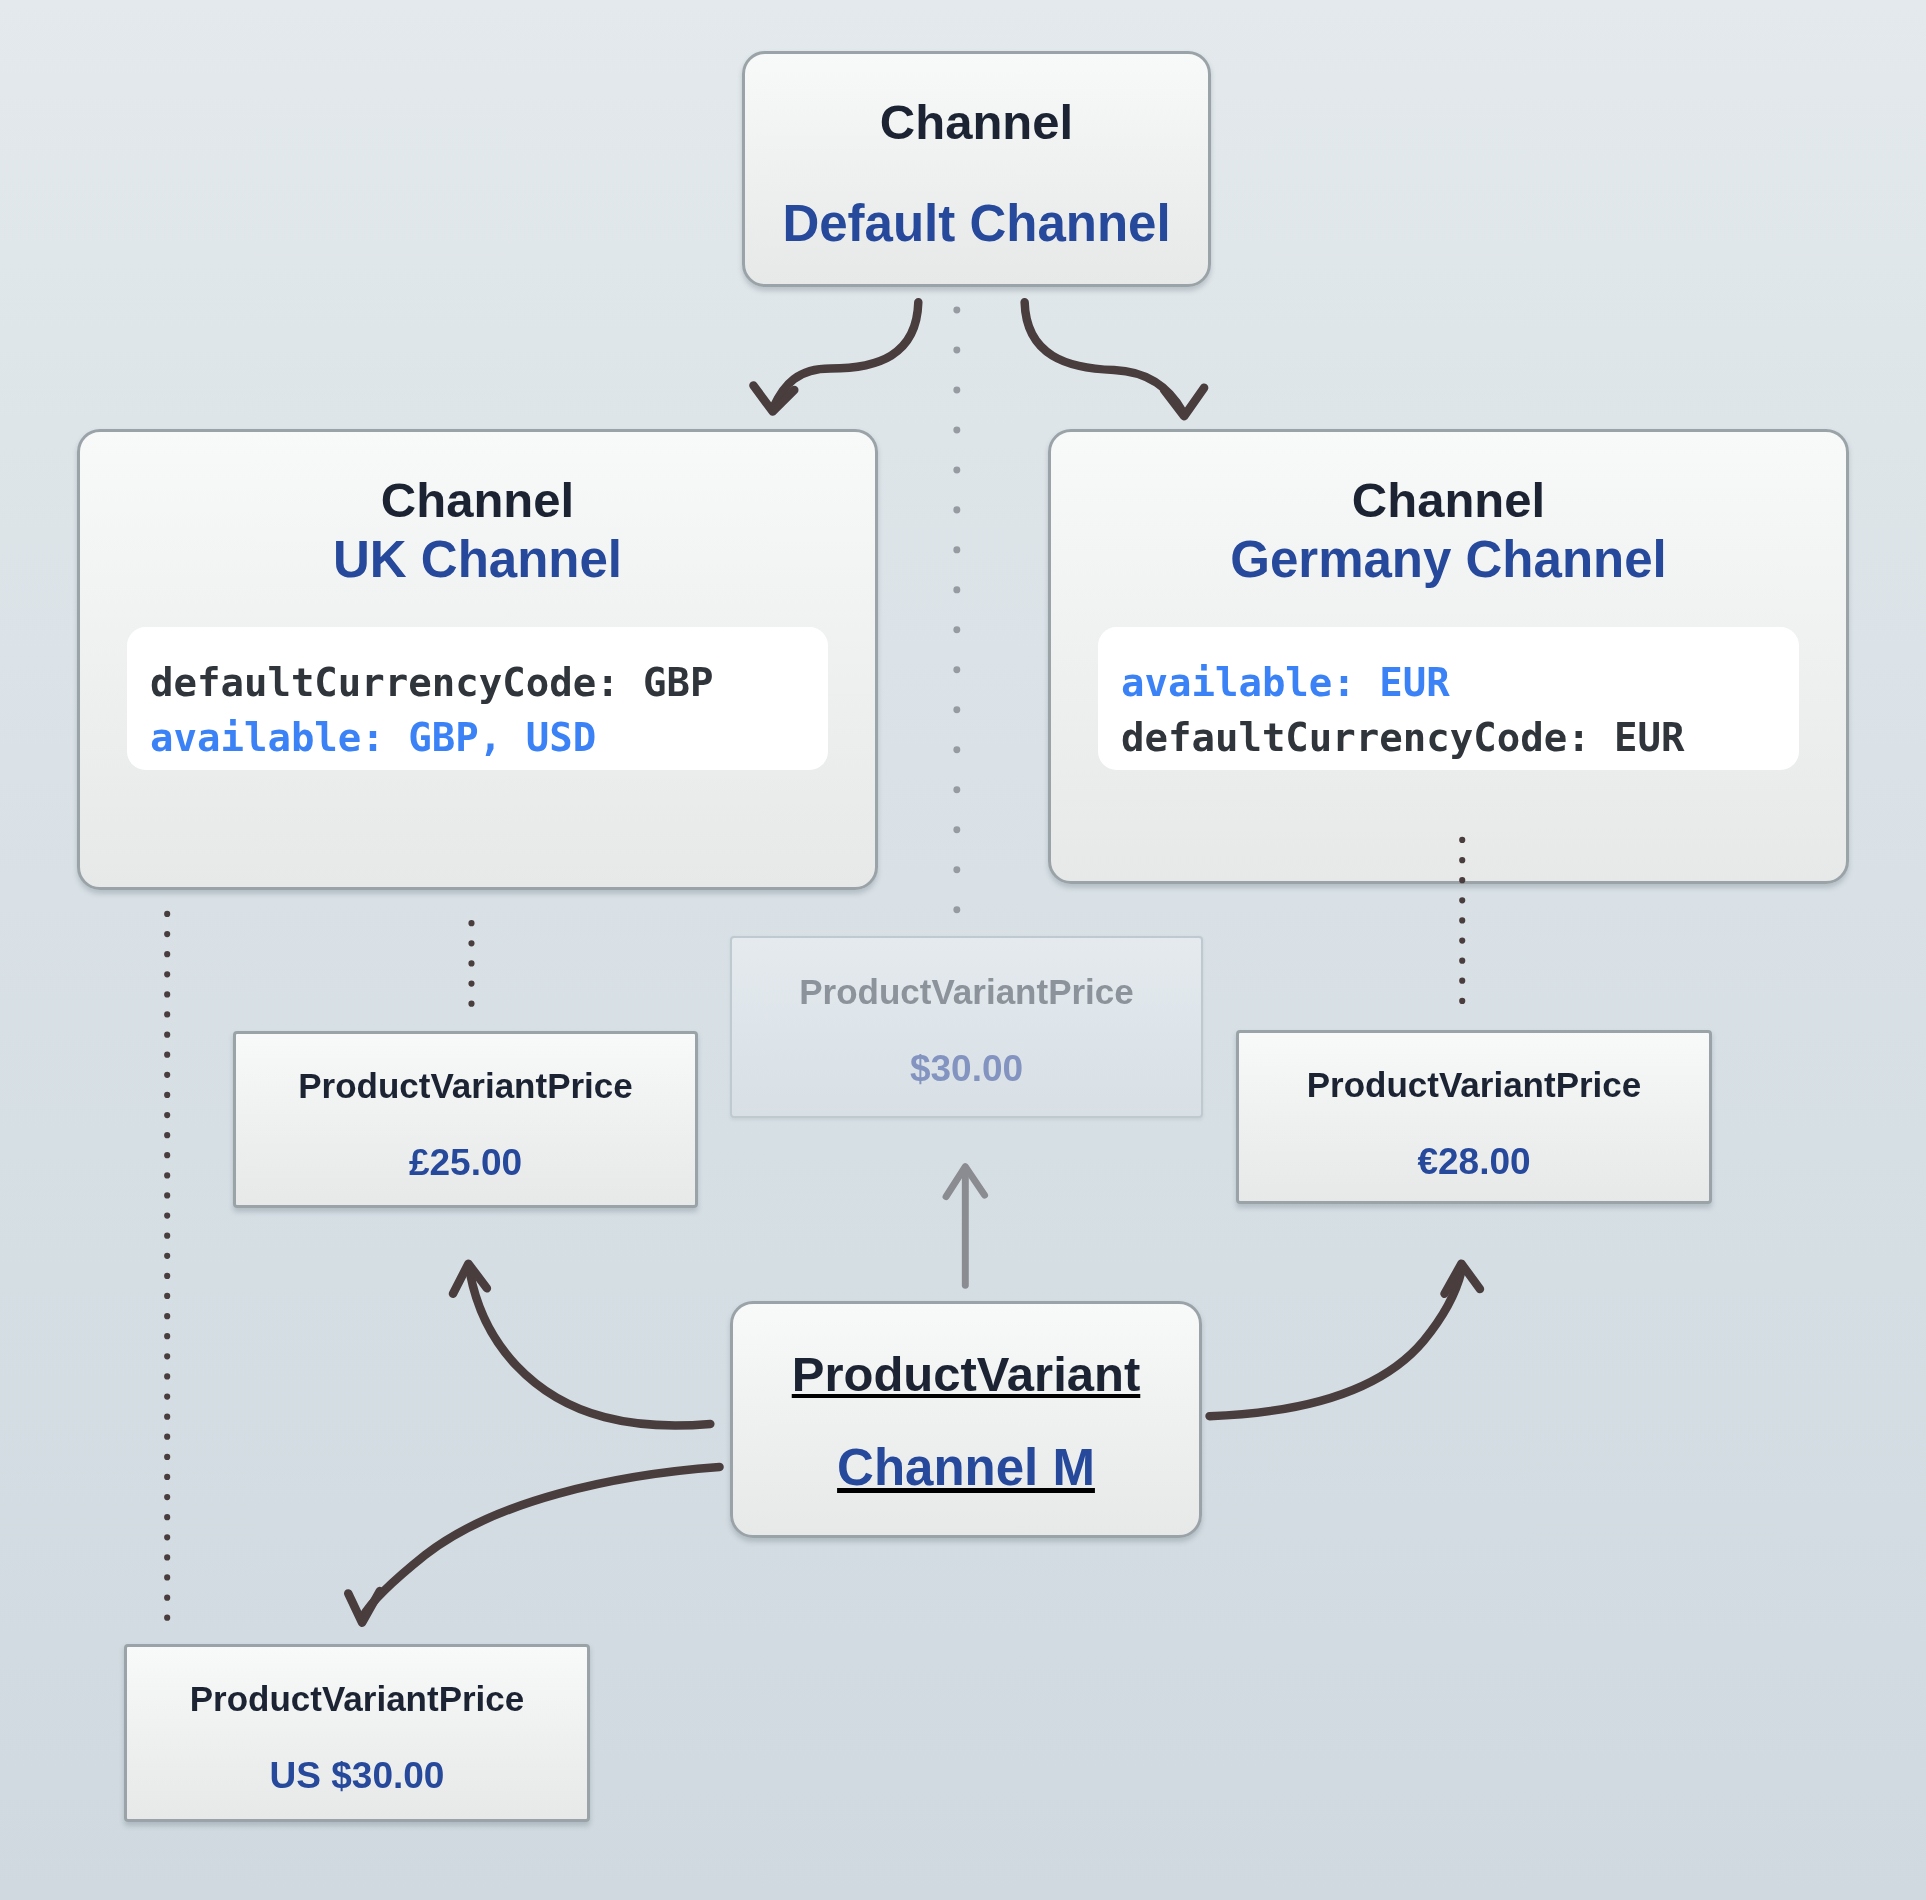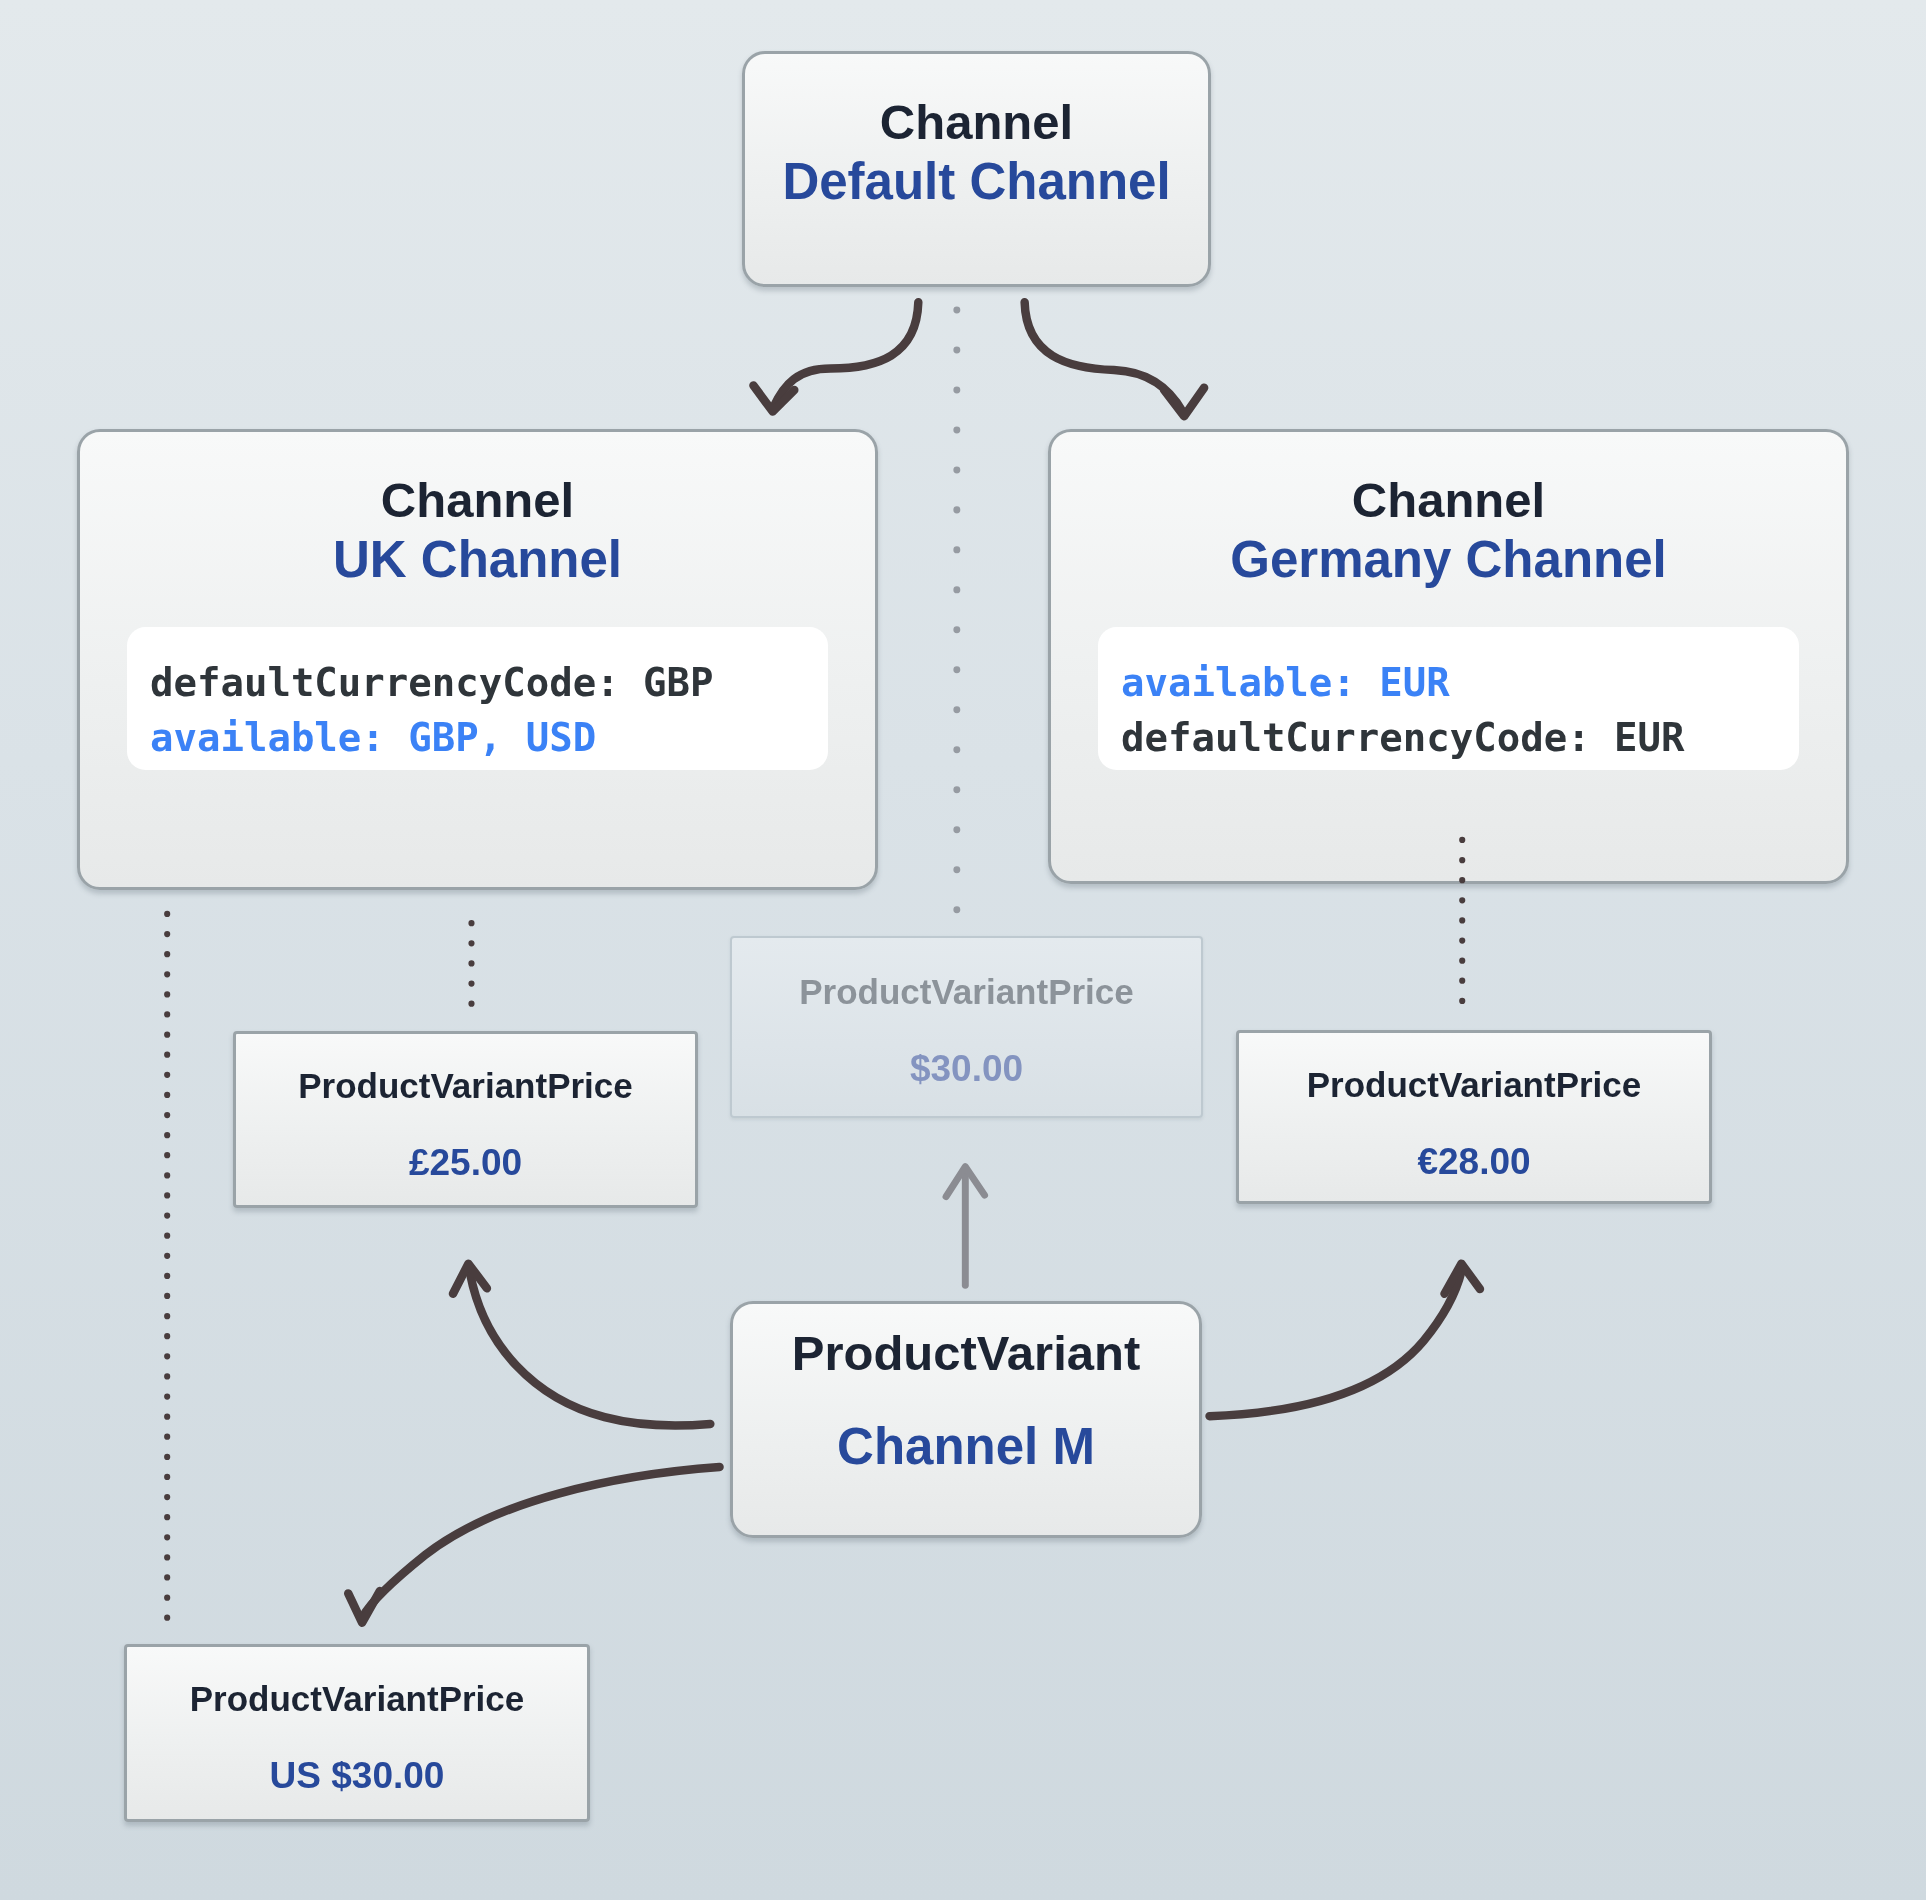--- a/index.html
+++ b/index.html
@@ -24,23 +24,23 @@
   .node .name,.node .value{font-weight:700;color:#27499b;}
 
   .big .type{font-size:49px;line-height:59px;}
   .big .name{font-size:51px;line-height:59px;}
 
   .small{border-radius:4px;}
   .small .type{font-size:35px;line-height:40px;color:#1c2433;}
   .small .value{font-size:37px;line-height:40px;}
 
   
-  .n-default{padding-top:39px;}  .n-default .name{}
+  .n-default{padding-top:39px;}  .n-default .name{margin-top:42px;}
   .n-channel{padding-top:39px;}  .n-channel .name{}
-  .n-variant{padding-top:20px;}  .n-variant .name{margin-top:34px;}
+  .n-variant{padding-top:41px;text-decoration:underline;}  .n-variant .name{margin-top:34px;}
   .small{padding-top:32px;}      .small .value{margin-top:37px;}
 
   .pill{
     margin-top:38px;width:701px;height:143px;box-sizing:border-box;
     background:#ffffff;border-radius:18.5px;
     padding:28px 0 0 23px;text-align:left;
   }
   .code-line{
     font-family:"DejaVu Sans Mono", monospace;
     font-weight:700;font-size:39px;line-height:55px;white-space:pre;

